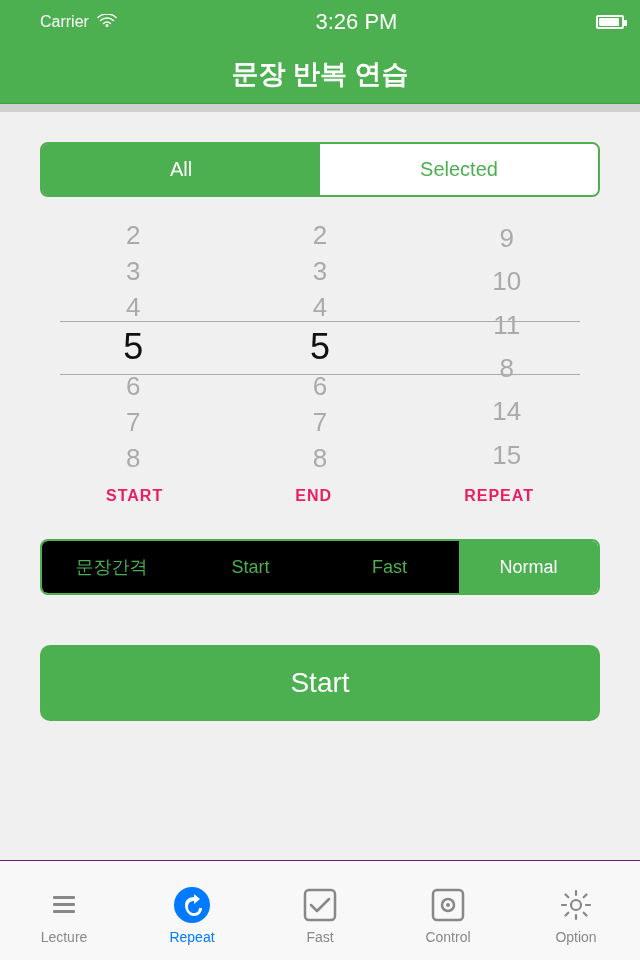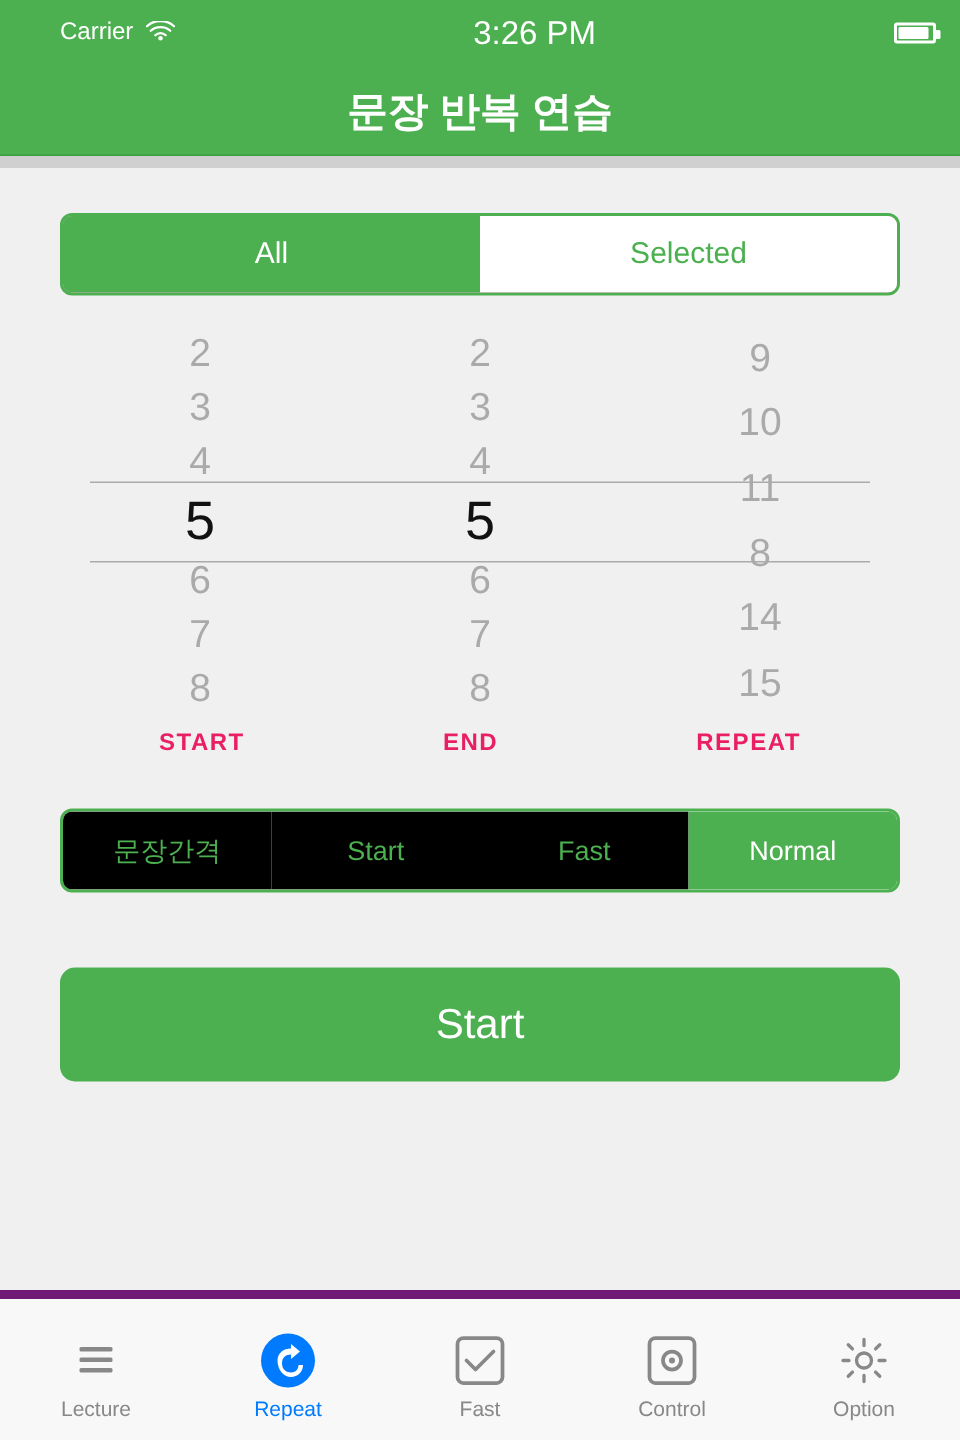--- a/index.html
+++ b/index.html
@@ -185,21 +185,21 @@
     }
 
     
     .tab-bar {
       position: absolute;
       bottom: 0;
       left: 0;
       right: 0;
       height: 100px;
       background: #f8f8f8;
-      border-top: 6px solid #701a75;
+      border-top: 1px solid #701a75;
       display: flex;
       align-items: center;
     }
     .tab-item {
       flex: 1;
       display: flex;
       flex-direction: column;
       align-items: center;
       justify-content: center;
       gap: 4px;

